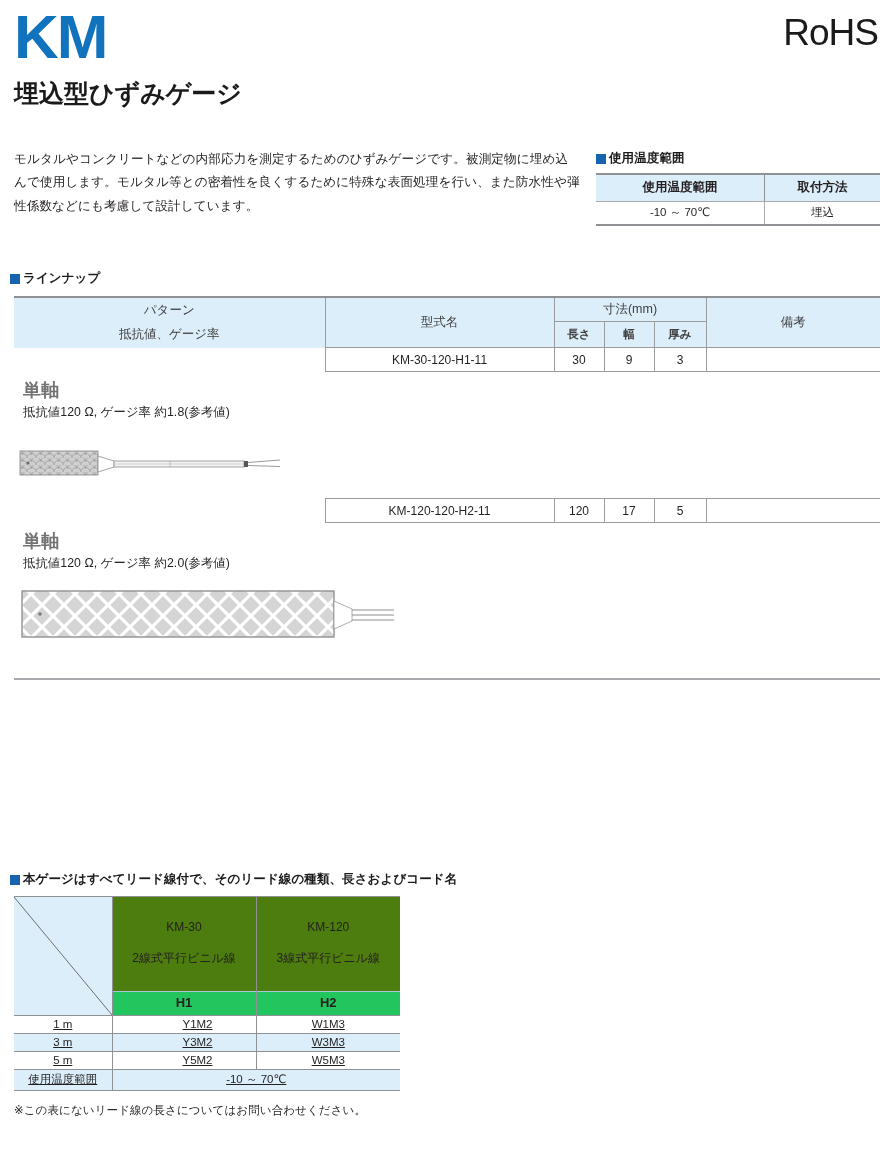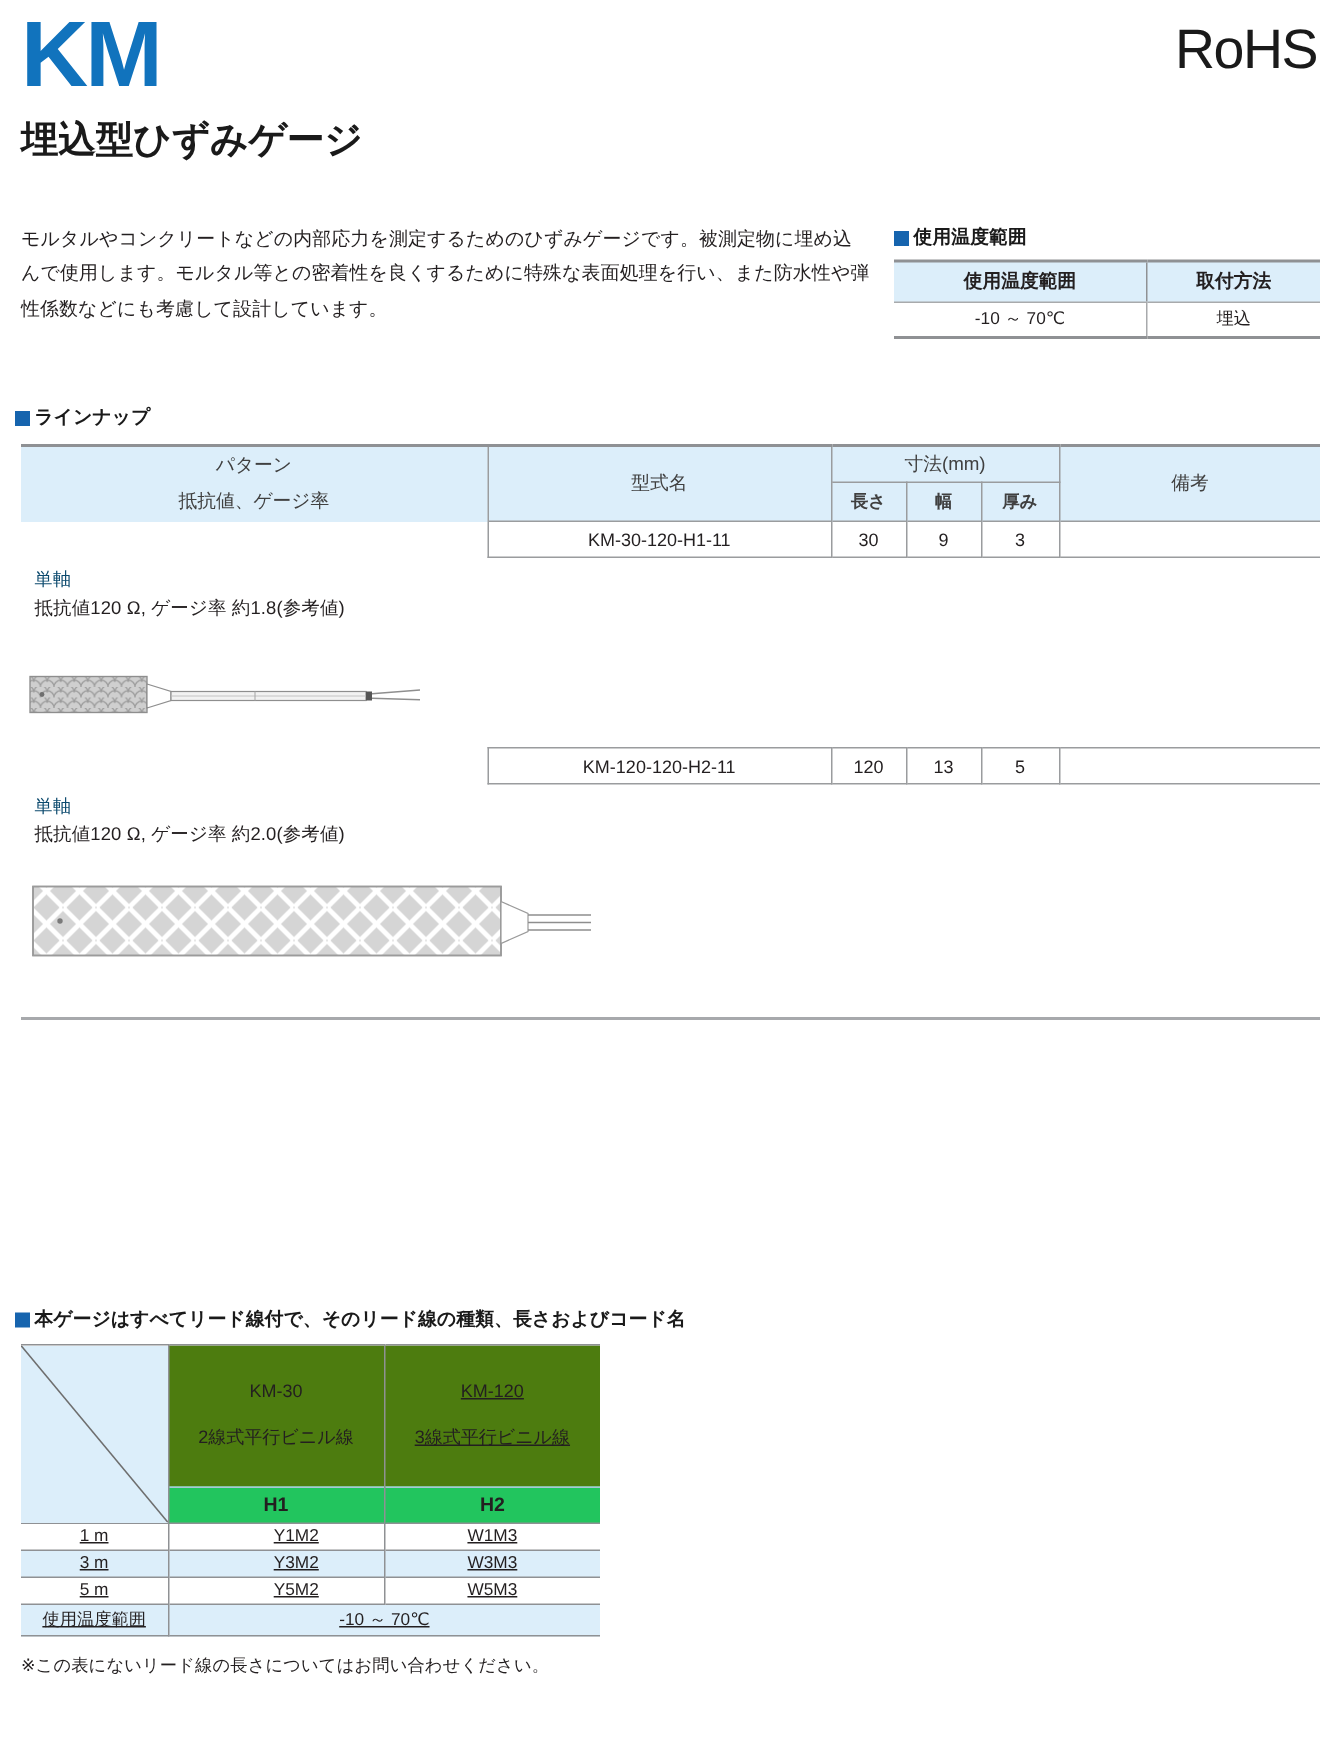--- a/index.html
+++ b/index.html
@@ -184,23 +184,23 @@
   .lineup td.cell-note { border-right: none; }
 
   .row-sep td {
     border-top: 1.6px solid #9a9c9e;
     border-bottom: 1.6px solid #9a9c9e;
     margin-top: 23px;
   }
   .row-sep td.cell-pattern { border-top: none; border-bottom: none; }
 
   .pattern-title {
-    font-size: 12px;
-    font-weight: normal;
-    color: #0c4a6e;
+    font-size: 18px;
+    font-weight: bold;
+    color: #737373;
     margin: 0 0 2px 8px;
     letter-spacing: 0.3px;
   }
   .pattern-spec {
     font-size: 12.3px;
     color: #231f20;
     margin: 0 0 0 8px;
     letter-spacing: 0.1px;
   }
 
@@ -260,21 +260,21 @@
     padding: 0;
   }
   .lead .c-corner svg { display: block; }
   .lead .c-type {
     background: #4d7c0f;
     font-size: 12px;
     line-height: 2.6;
     border-top: 1.4px solid #8f9194;
     padding: 12px 0 14px;
   }
-  .lead .c-type + .c-type { border-left: 1px solid #8f9194; text-decoration: underline; }
+  .lead .c-type + .c-type { border-left: 1px solid #8f9194; }
   .lead .c-code {
     background: #22c55e;
     font-weight: bold;
     font-size: 13px;
     border-top: 1px solid #a9c6d8;
     padding: 3px 0 4px;
   }
   .lead .c-code + .c-code { border-left: 1px solid #8f9194; }
 
   .lead tbody tr td {
@@ -387,21 +387,21 @@
           <td style="border:none"></td>
           <td style="border:none"></td>
           <td style="border:none"></td>
           <td style="border:none"></td>
         </tr>
 
         <tr class="row-sep">
           <td class="cell-pattern" style="height:22px"></td>
           <td>KM-120-120-H2-11</td>
           <td>120</td>
-          <td>13</td>
+          <td>17</td>
           <td>5</td>
           <td class="cell-note"></td>
         </tr>
         <tr>
           <td class="cell-pattern" style="height:134px; vertical-align:top; padding-top:6px">
             <div class="pattern-title">単軸</div>
             <div class="pattern-spec">抵抗値120 Ω, ゲージ率 約2.0(参考値)</div>
           </td>
           <td style="border:none"></td>
           <td style="border:none"></td>

